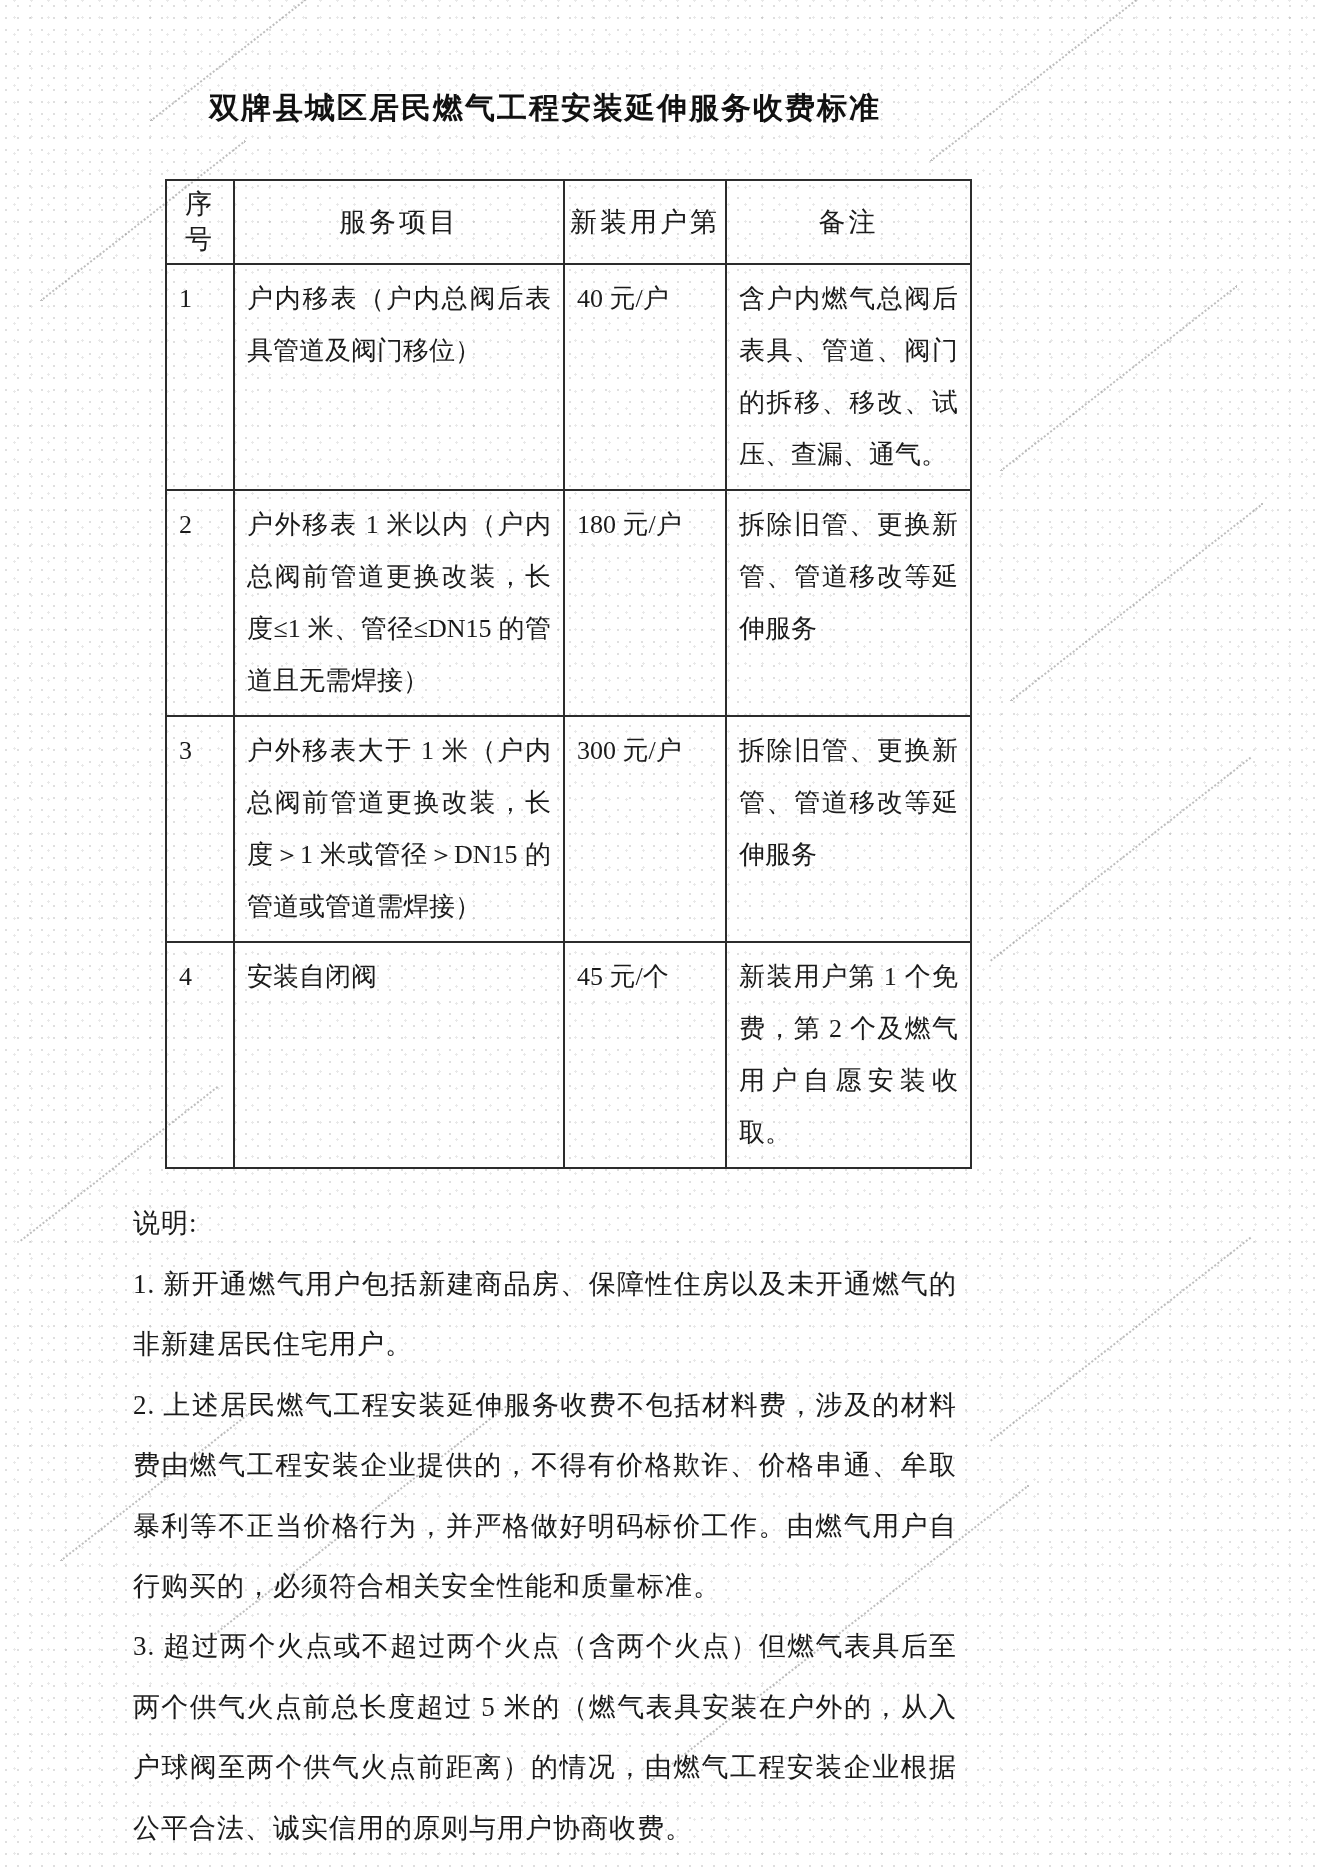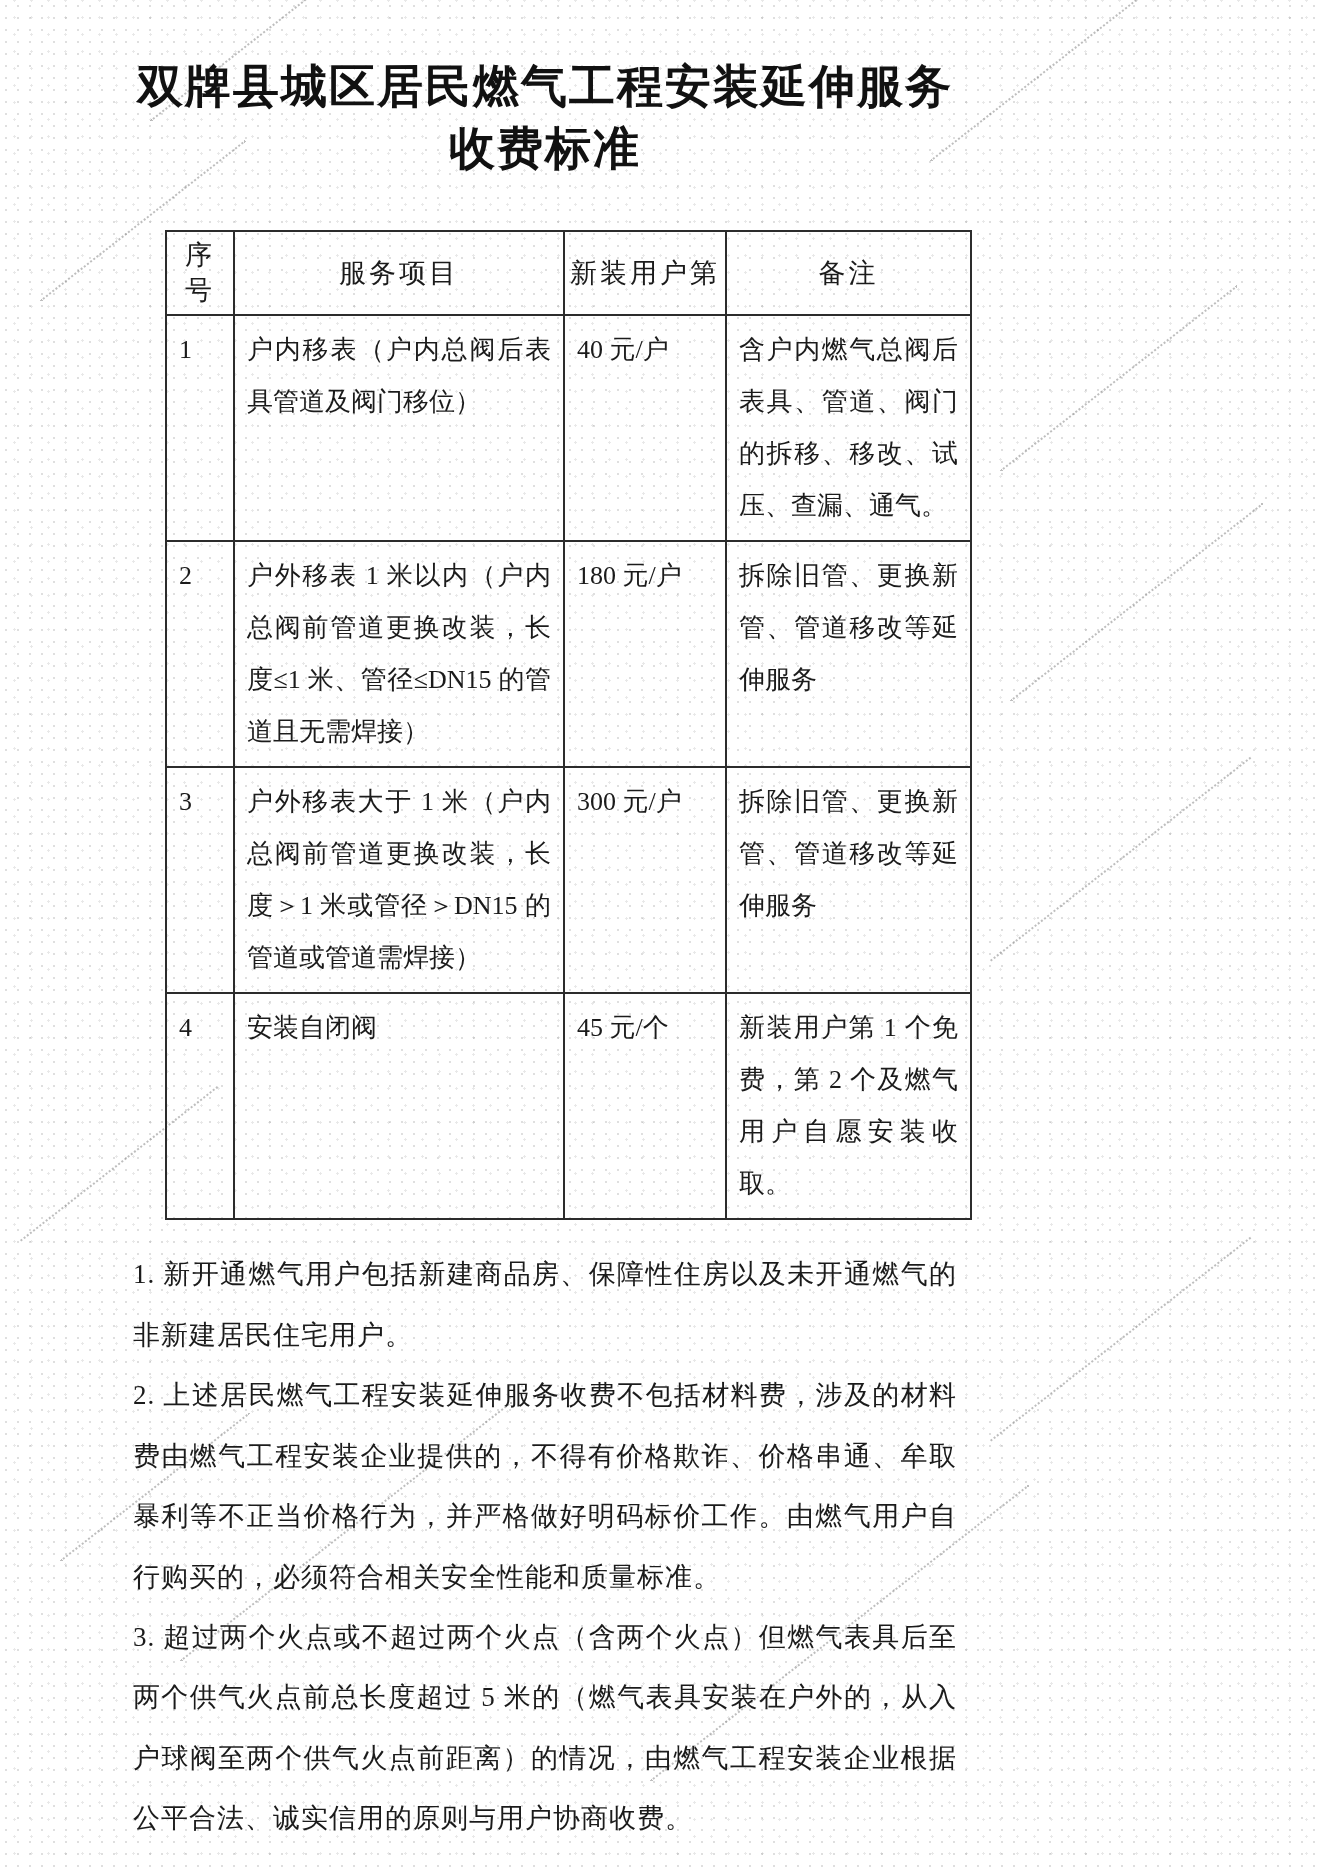--- a/index.html
+++ b/index.html
@@ -46,23 +46,23 @@
     position:absolute;
     left:133px;top:0;
     width:824px;
   }
   .attach-label{
     margin-top:116px;
     font-size:29px;
     letter-spacing:4px;
   }
   .doc-title{
-    margin:56px 0 0 0;
+    margin:88px 0 0 0;
     text-align:center;
-    font-size:46px;
+    font-size:30px;
     font-weight:700;
     letter-spacing:2px;
     font-family:Liberation Sans, sans-serif;
     color:#111;
   }
   
   table.fee{
     width:805px;
     margin:50px 0 0 32px;
     border-collapse:collapse;
@@ -164,19 +164,20 @@
       <tr class="r4">
         <td class="cell-no">4</td>
         <td class="cell-item">安装自闭阀</td>
         <td class="cell-fee">45 元/个</td>
         <td class="cell-remark">新装用户第 1 个免费，第 2 个及燃气用户自愿安装收取。</td>
       </tr>
     </tbody>
   </table>
 
   <div class="notes">
+    <p class="notes-label">说明:</p>
     <p class="note">1. 新开通燃气用户包括新建商品房、保障性住房以及未开通燃气的非新建居民住宅用户。</p>
     <p class="note">2. 上述居民燃气工程安装延伸服务收费不包括材料费，涉及的材料费由燃气工程安装企业提供的，不得有价格欺诈、价格串通、牟取暴利等不正当价格行为，并严格做好明码标价工作。由燃气用户自行购买的，必须符合相关安全性能和质量标准。</p>
     <p class="note">3. 超过两个火点或不超过两个火点（含两个火点）但燃气表具后至两个供气火点前总长度超过 5 米的（燃气表具安装在户外的，从入户球阀至两个供气火点前距离）的情况，由燃气工程安装企业根据公平合法、诚实信用的原则与用户协商收费。</p>
 
   </div>
 
 </div>
 
 </body></html>

